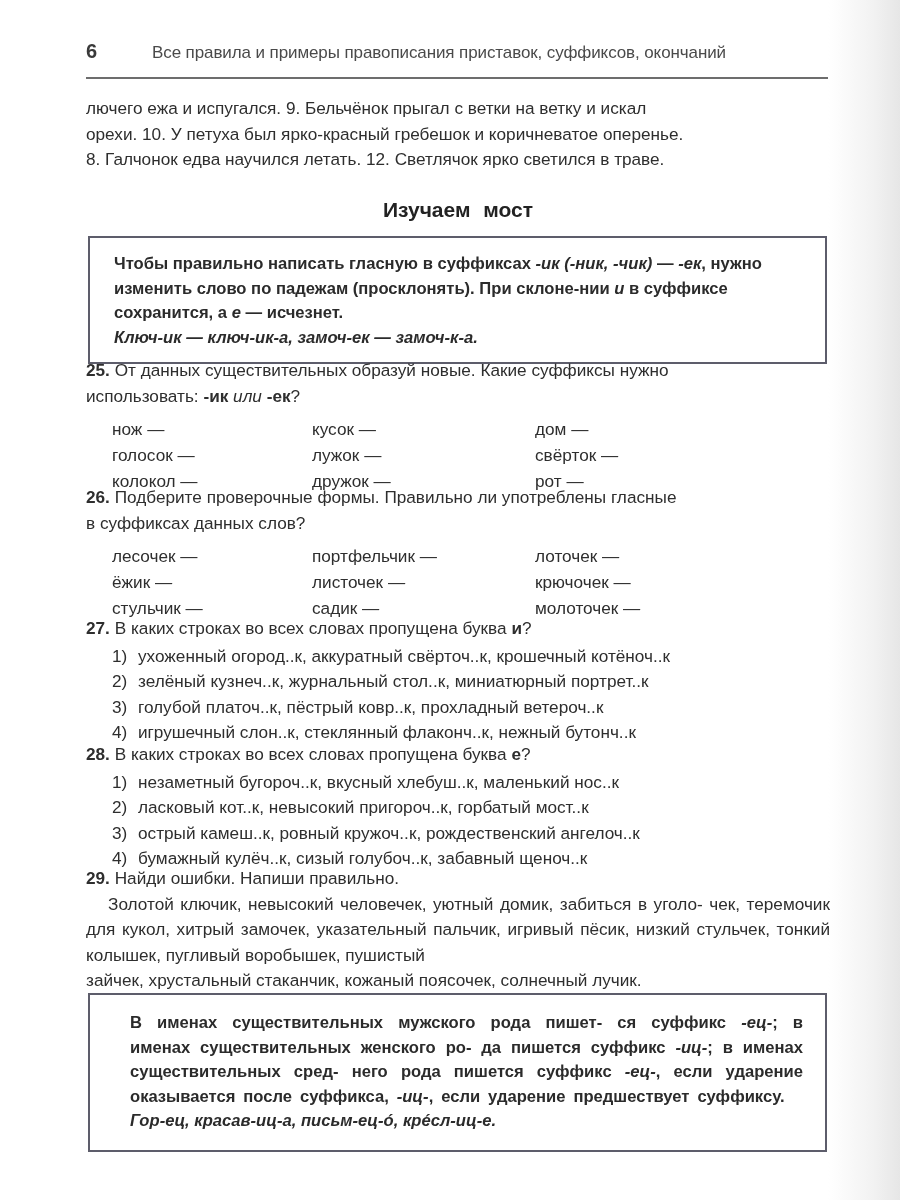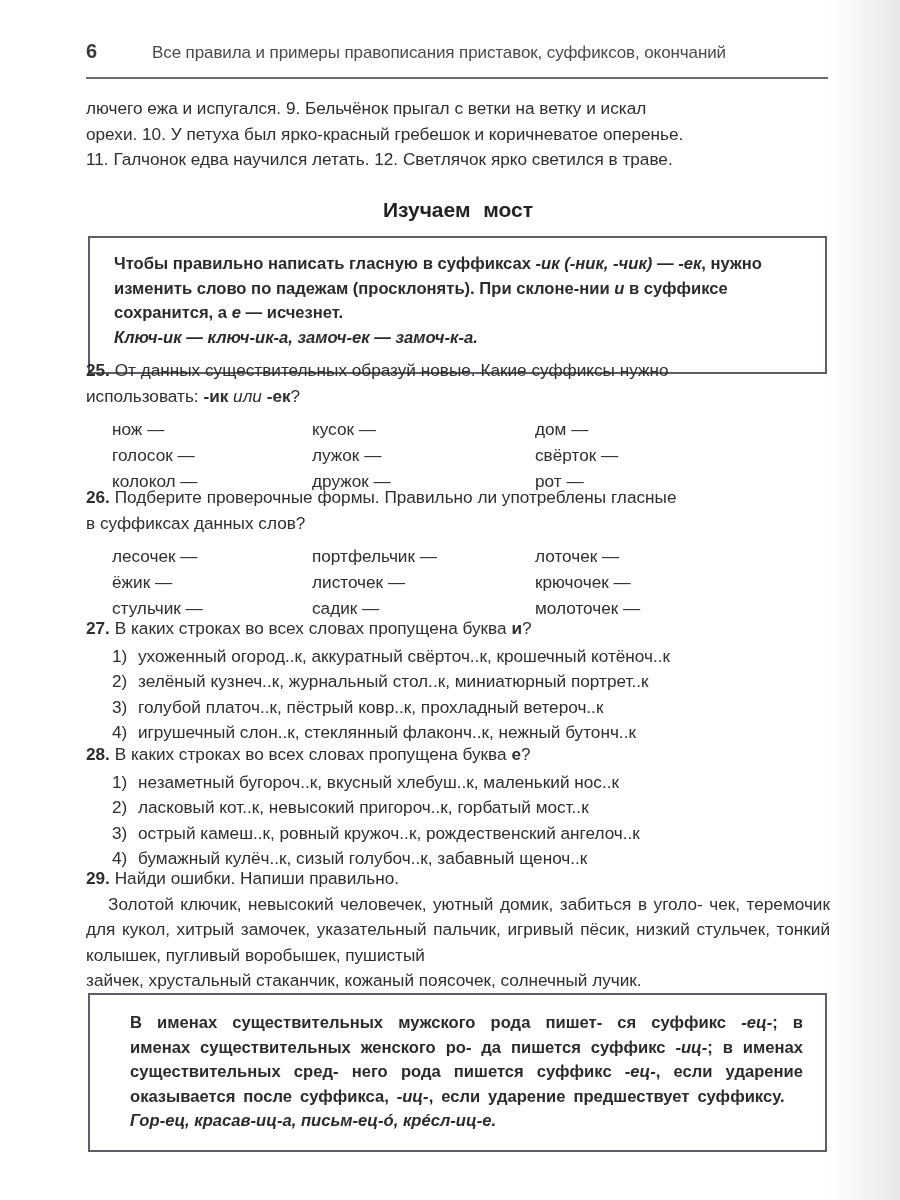--- a/index.html
+++ b/index.html
@@ -86,21 +86,21 @@
   
   .rule-box {
     position: absolute;
     left: 88px;
     width: 739px;
     border: 2px solid #5d5d6b;
     box-sizing: border-box;
     background: transparent;
   }
   .rule-box .rule-inner {
-    padding: 14px 22px 22px 24px;
+    padding: 14px 22px 12px 24px;
   }
   .rule-box p {
     margin: 0;
     font-size: 16.6px;
     line-height: 24.5px;
     font-weight: bold;
     color: #2b2b2b;
   }
   .rule-box p.justified {
     text-align: justify;
@@ -204,21 +204,21 @@
 
   <div class="header">
     <span class="page-number">6</span>
     <span class="header-title">Все правила и примеры правописания приставок, суффиксов, окончаний</span>
   </div>
   <div class="header-rule"></div>
 
   <div class="body-text intro-para">
     <span>лючего ежа и испугался. 9. Бельчёнок прыгал с ветки на ветку и искал</span>
     <span>орехи. 10. У петуха был ярко-красный гребешок и коричневатое оперенье.</span>
-    <span>11. Галчонок едва научился летать. 12. Светлячок ярко светился в траве.</span>
+    <span>8. Галчонок едва научился летать. 12. Светлячок ярко светился в траве.</span>
   </div>
 
   <div class="section-heading">Изучаем  мост</div>
 
   <div class="rule-box" id="rule-box-1">
     <div class="rule-inner">
       <p><span>Чтобы правильно написать гласную в суффиксах </span><em>-ик (-ник, -чик)</em><span> — </span><em>-ек</em><span>, нужно изменить слово по падежам (просклонять). При склоне-</span><span>нии </span><em>и</em><span> в суффиксе сохранится, а </span><em>е</em><span> — исчезнет.</span></p>
       <p class="example">Ключ-ик — ключ-ик-а, замоч-ек — замоч-к-а.</p>
     </div>
   </div>

